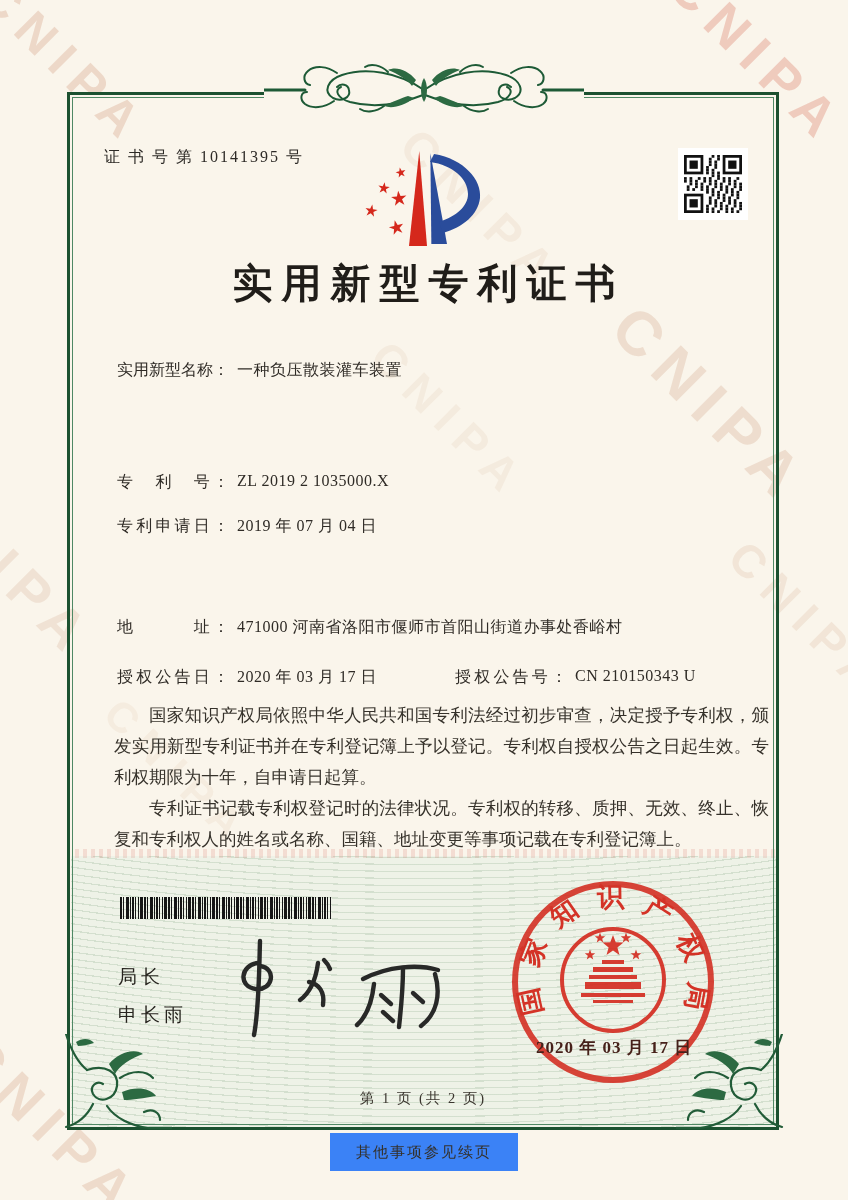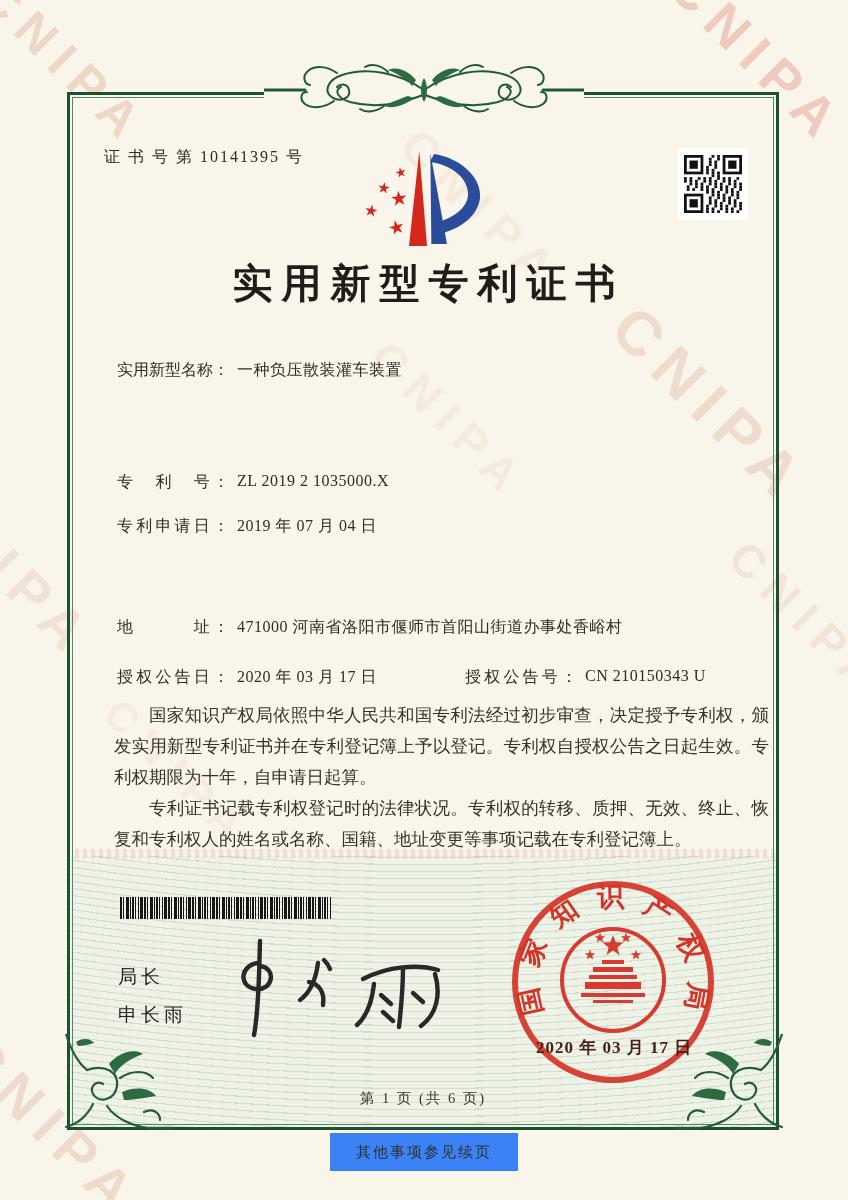--- a/index.html
+++ b/index.html
@@ -73,21 +73,21 @@
     position:absolute; left:0; right:0; top:256px; text-align:center;
     font-size:40px; font-weight:700; letter-spacing:9px; text-indent:9px; color:#201d19;
   }
   
   .frow { position:absolute; left:117px; white-space:nowrap; font-size:16px; color:#2f2b26; }
   .flabel {
     display:inline-block; width:112px; text-align:justify; text-align-last:justify;
     letter-spacing:0; vertical-align:top;
   }
   .fvalue { margin-left:8px; letter-spacing:.5px; }
-  .grant-no { position:absolute; left:338px; top:0; white-space:nowrap;margin-left:10px; }
+  .grant-no { position:absolute; left:338px; top:0; white-space:nowrap; }
   
   .body-text {
     position:absolute; left:114px; top:700px; width:655px;
     font-size:17.5px; line-height:31px; text-align:justify; color:#36322b;
   }
   .body-text p { margin:0; text-indent:2em; }
   
   .barcode { position:absolute; left:120px; top:897px; height:22px; width:218px; font-size:0; }
   .barcode i { display:inline-block; height:100%; background:#161616; vertical-align:top; }
   .sig-title, .sig-name {
@@ -382,16 +382,16 @@
       <rect x="97" y="84" width="22" height="4"></rect>
       <rect x="88" y="91" width="40" height="5"></rect>
       <rect x="84" y="99" width="48" height="4"></rect>
       <rect x="80" y="106" width="56" height="7"></rect>
       <rect x="76" y="117" width="64" height="4"></rect>
       <rect x="88" y="124" width="40" height="3"></rect>
     </g>
   </svg>
   <div class="seal-date">2020 年 03 月 17 日</div>
 
-  <div class="page-no">第 1 页 (共 6 页)</div>
+  <div class="page-no">第 1 页 (共 2 页)</div>
   <div class="note-box">其他事项参见续页</div>
 
 </div>
 
 </body></html>

